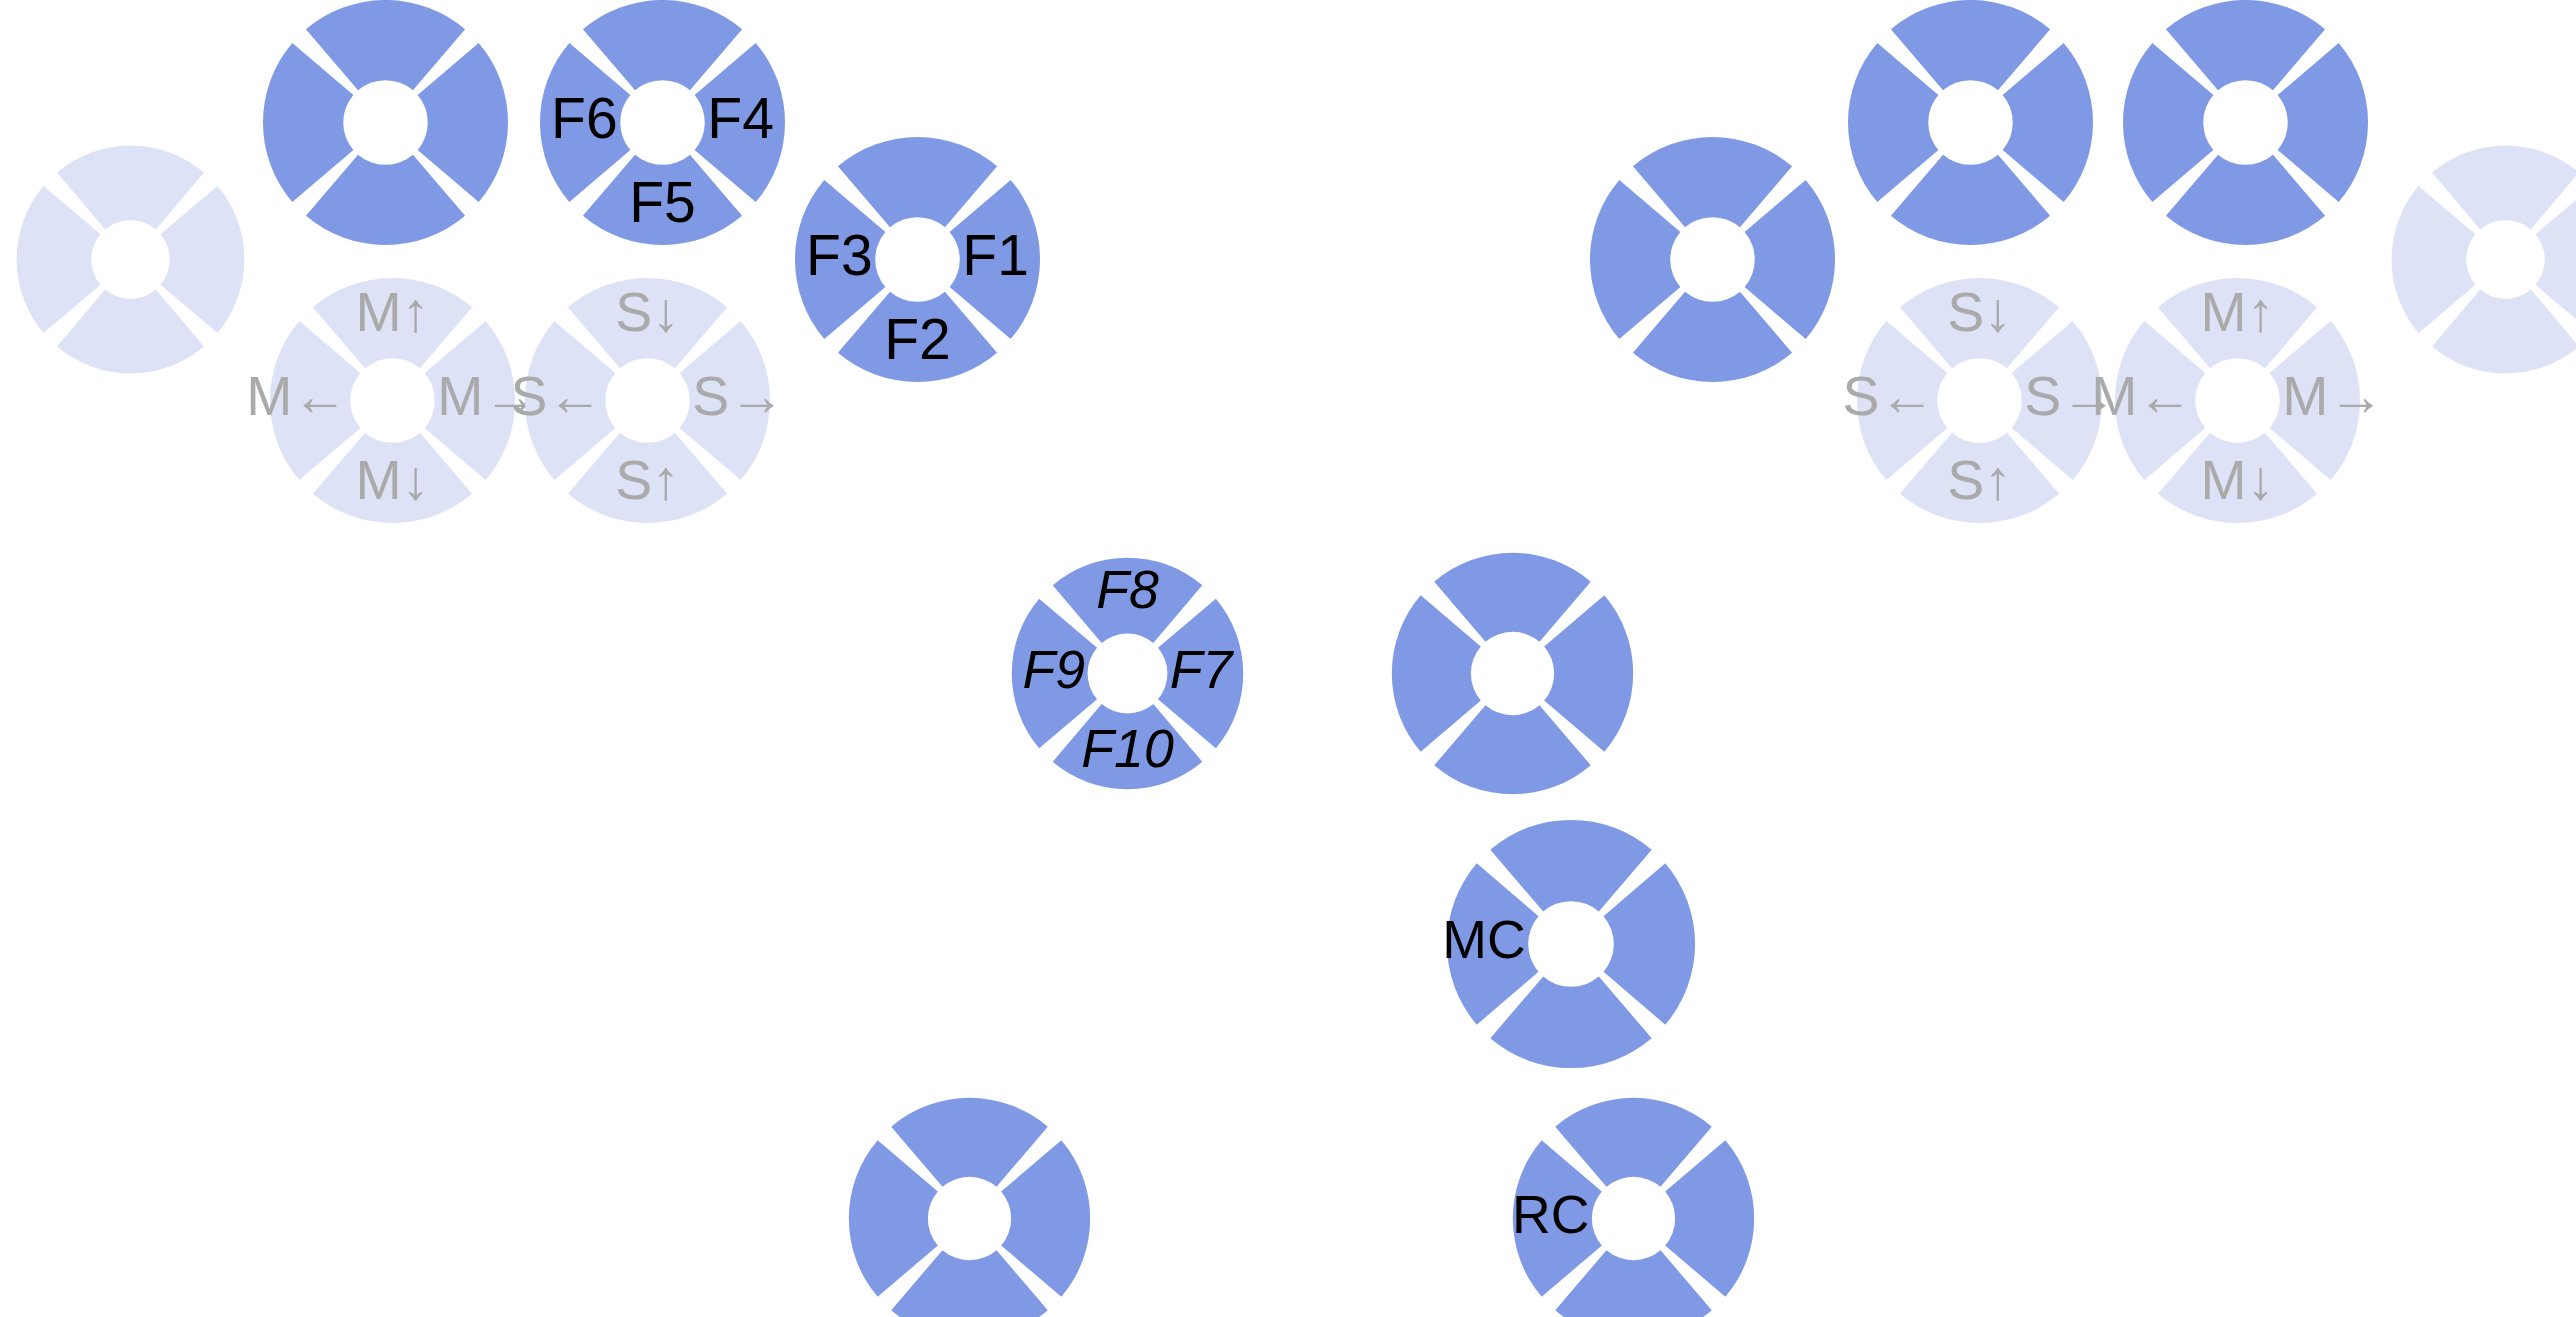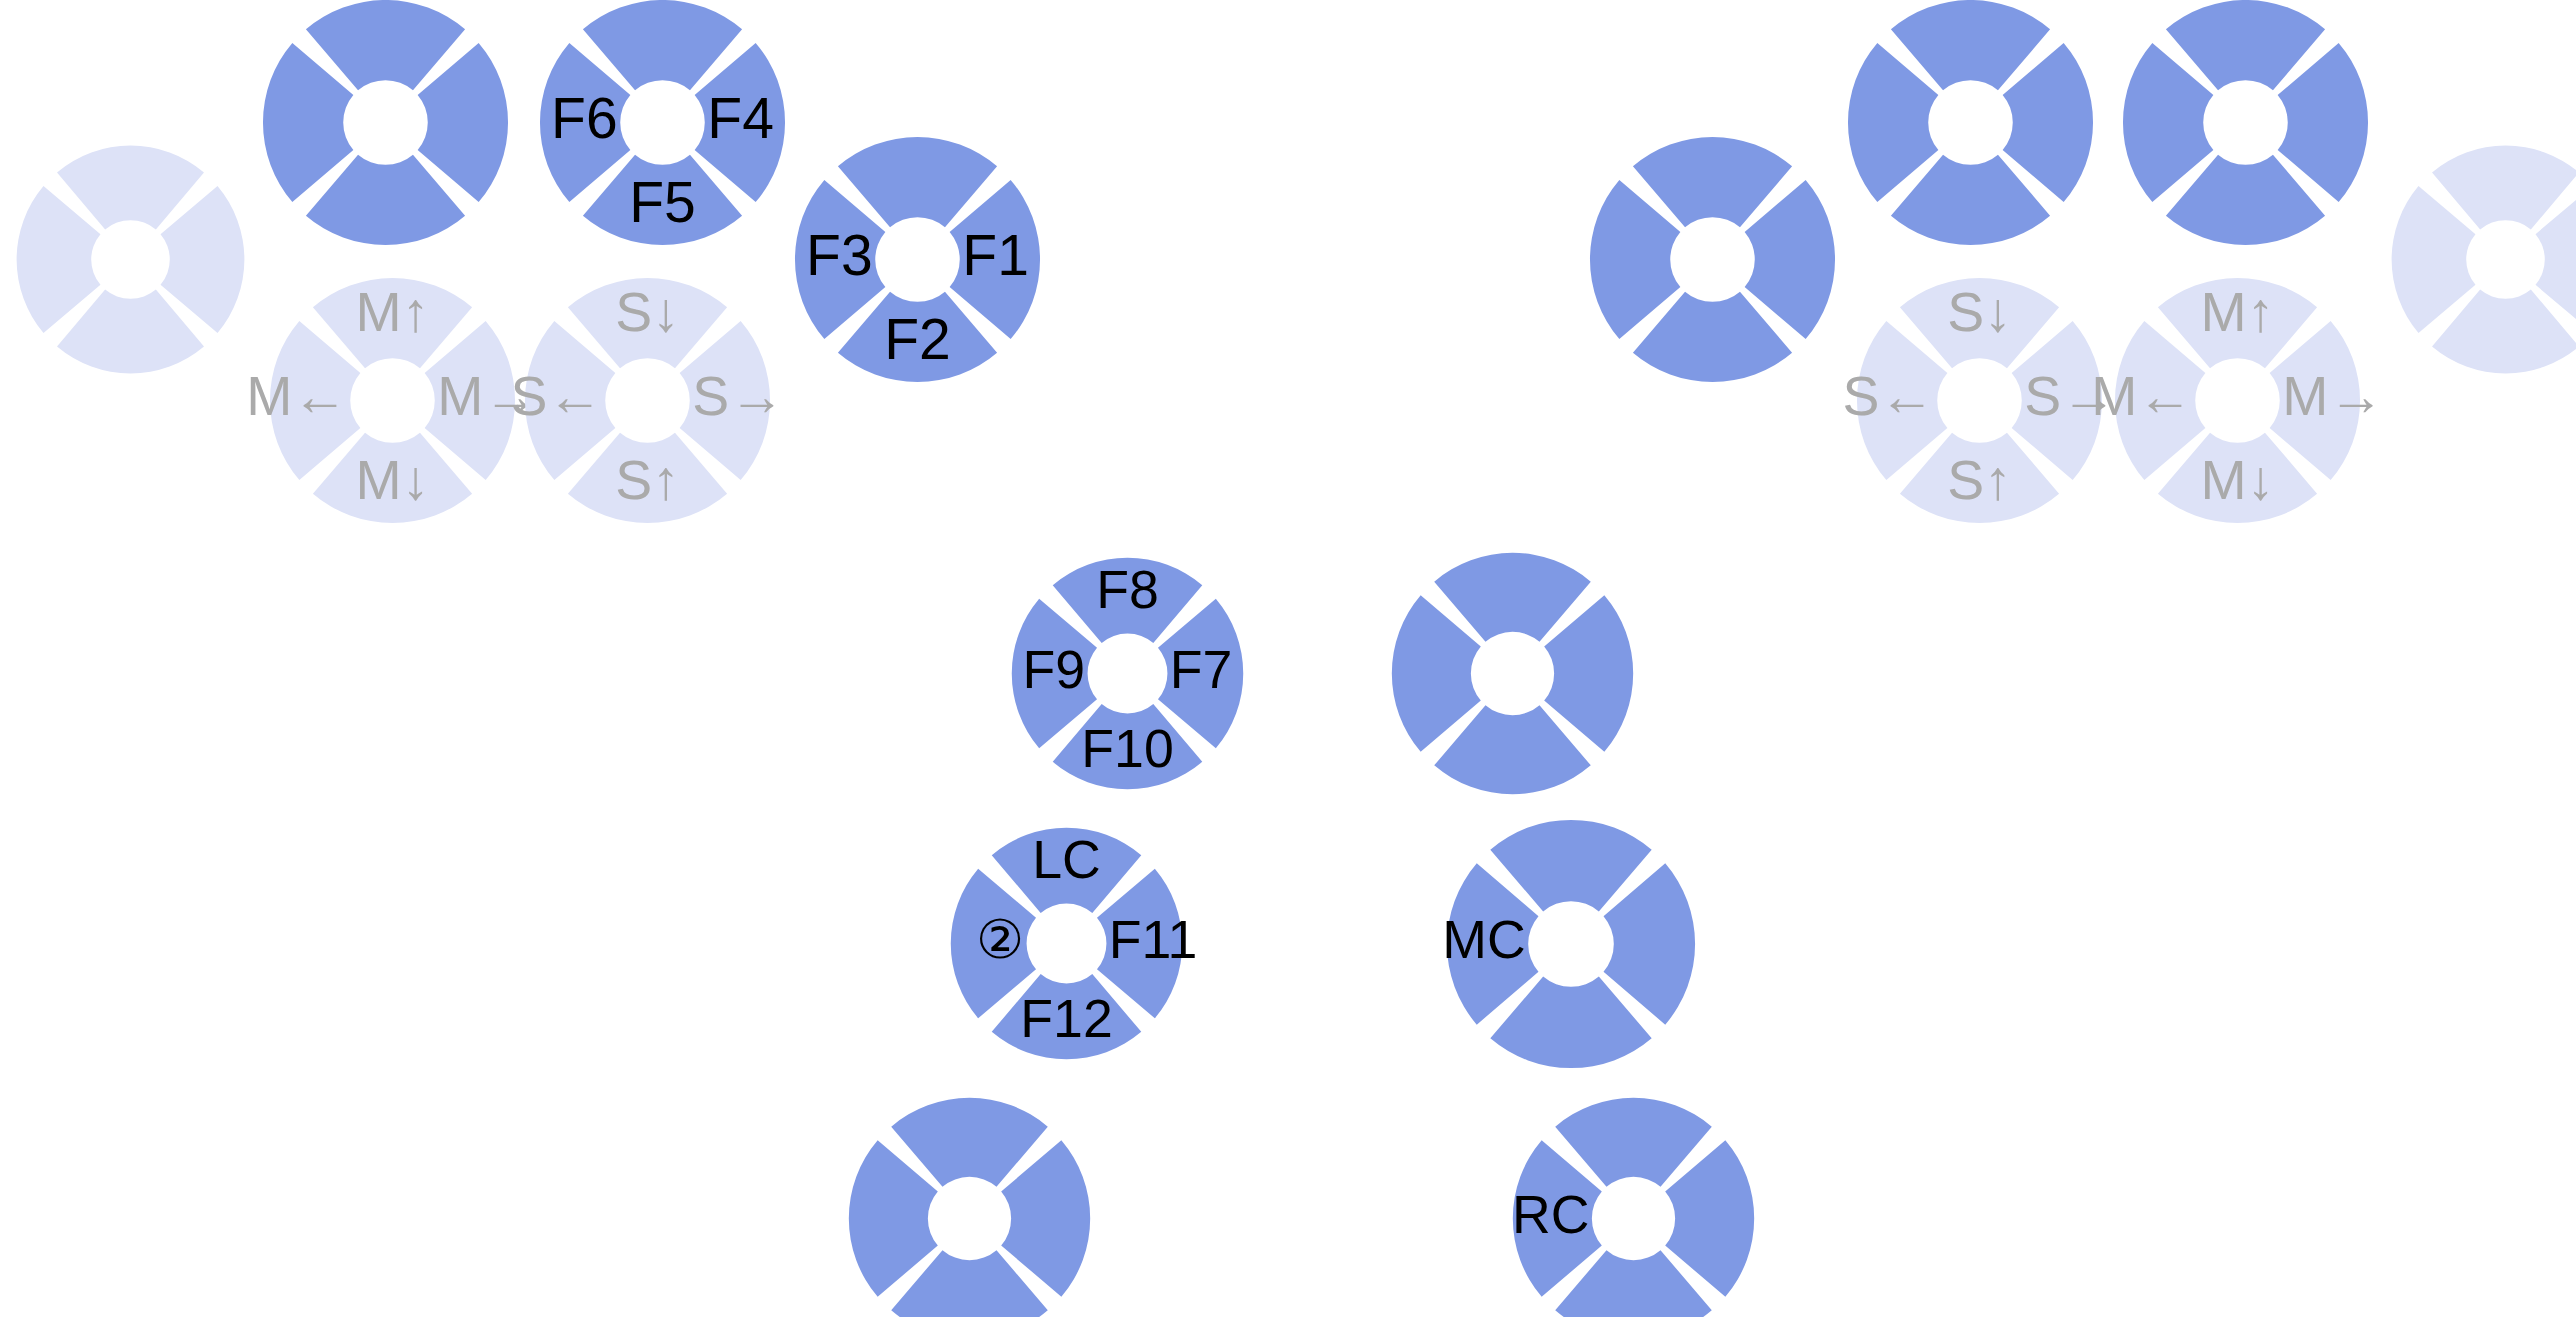--- a/index.html
+++ b/index.html
@@ -157,52 +157,40 @@
         <path d="M 121.02015741428698 107.2120010033765 A 124.70833333333333 124.70833333333333 0 0 1 283.034842585713 107.21200100337653 L 229.97503319207095 169.3161528461649 A 43.02437499999999 43.02437499999999 0 0 0 174.079966807929 169.31615284616487 Z" fill="#dde2f7"></path>
         <path d="M 296.84299899662346 121.02015741428697 A 124.70833333333333 124.70833333333333 0 0 1 296.84299899662346 283.03484258571297 L 234.73884715383505 229.97503319207095 A 43.02437499999999 43.02437499999999 0 0 0 234.73884715383505 174.079966807929 Z" fill="#dde2f7"></path>
         <path d="M 283.034842585713 296.8429989966234 A 124.70833333333333 124.70833333333333 0 0 1 121.02015741428698 296.84299899662346 L 174.079966807929 234.73884715383508 A 43.02437499999999 43.02437499999999 0 0 0 229.97503319207095 234.73884715383505 Z" fill="#dde2f7"></path>
         <path d="M 107.21200100337656 283.034842585713 A 124.70833333333333 124.70833333333333 0 0 1 107.2120010033765 121.02015741428698 L 169.31615284616487 174.079966807929 A 43.02437499999999 43.02437499999999 0 0 0 169.3161528461649 229.97503319207098 Z" fill="#dde2f7"></path>
         <text x="202.02749999999997" y="116.48381874999997" font-size="56.375" class="seg-label lbl-top faded">M↑</text>
         <text x="247.63333749999998" y="202.02749999999997" font-size="56.375" class="seg-label lbl-right faded">M→</text>
         <text x="202.02749999999997" y="287.57118125" font-size="56.375" class="seg-label lbl-bottom faded">M↓</text>
         <text x="156.42166249999997" y="202.02749999999997" font-size="56.375" class="seg-label lbl-left faded">M←</text>
       </svg>
     </div>
-    <div class="donut" style="left: 940px; top: 486px; width: 375px; height: 375px;">
+    <div class="donut" style="left: 940px; top: 486px; width: 375px; height: 375px; font-style: italic;">
       <svg viewBox="0 0 381.91499999999996 381.91499999999996" width="375" height="375">
         <path d="M 114.79688474313168 100.99041541516263 A 117.875 117.875 0 0 1 267.1181152568683 100.99041541516264 L 217.23291226361954 159.9188558182311 A 40.666875 40.666875 0 0 0 164.68208773638042 159.9188558182311 Z" fill="#7f99e4"></path>
         <path d="M 280.9245845848373 114.79688474313167 A 117.875 117.875 0 0 1 280.92458458483736 267.1181152568683 L 221.99614418176887 217.23291226361954 A 40.666875 40.666875 0 0 0 221.99614418176887 164.68208773638042 Z" fill="#7f99e4"></path>
         <path d="M 267.1181152568683 280.92458458483736 A 117.875 117.875 0 0 1 114.79688474313168 280.92458458483736 L 164.68208773638042 221.99614418176887 A 40.666875 40.666875 0 0 0 217.23291226361954 221.99614418176887 Z" fill="#7f99e4"></path>
         <path d="M 100.99041541516264 267.1181152568683 A 117.875 117.875 0 0 1 100.99041541516263 114.79688474313168 L 159.9188558182311 164.68208773638042 A 40.666875 40.666875 0 0 0 159.9188558182311 217.23291226361954 Z" fill="#7f99e4"></path>
         <text x="190.95749999999998" y="110.10114374999998" font-size="54.666666666666664" class="seg-label lbl-top">F8</text>
         <text x="234.06438749999998" y="190.95749999999998" font-size="54.666666666666664" class="seg-label lbl-right">F7</text>
         <text x="190.95749999999998" y="271.81385624999996" font-size="54.666666666666664" class="seg-label lbl-bottom">F10</text>
         <text x="147.85061249999998" y="190.95749999999998" font-size="54.666666666666664" class="seg-label lbl-left">F9</text>
       </svg>
     </div>
     <div class="donut" style="left: 1317px; top: 478px; width: 391px; height: 391px;">
       <svg viewBox="0 0 398.52 398.52" width="391" height="391">
         <path d="M 119.46418934098718 105.65642848015372 A 123 123 0 0 1 279.0558106590128 105.65642848015374 L 226.78955467735943 166.96676782565305 A 42.434999999999995 42.434999999999995 0 0 0 171.73044532264058 166.96676782565302 Z" fill="#7f99e4"></path>
         <path d="M 292.86357151984623 119.46418934098716 A 123 123 0 0 1 292.86357151984623 279.0558106590128 L 231.55323217434696 226.7895546773594 A 42.434999999999995 42.434999999999995 0 0 0 231.55323217434693 171.73044532264058 Z" fill="#7f99e4"></path>
         <path d="M 279.0558106590128 292.86357151984623 A 123 123 0 0 1 119.46418934098718 292.86357151984623 L 171.73044532264058 231.55323217434696 A 42.434999999999995 42.434999999999995 0 0 0 226.7895546773594 231.55323217434696 Z" fill="#7f99e4"></path>
         <path d="M 105.65642848015374 279.0558106590128 A 123 123 0 0 1 105.6564284801537 119.46418934098718 L 166.96676782565302 171.73044532264058 A 42.434999999999995 42.434999999999995 0 0 0 166.96676782565305 226.7895546773594 Z" fill="#7f99e4"></path>
       </svg>
     </div>
-    <div class="donut" style="left: 879px; top: 756px; width: 375px; height: 375px;">
-      <svg viewBox="0 0 381.91499999999996 381.91499999999996" width="375" height="375">
-        <path d="M 114.79688474313168 100.99041541516263 A 117.875 117.875 0 0 1 267.1181152568683 100.99041541516264 L 217.23291226361954 159.9188558182311 A 40.666875 40.666875 0 0 0 164.68208773638042 159.9188558182311 Z" fill="#7f99e4"></path>
-        <path d="M 280.9245845848373 114.79688474313167 A 117.875 117.875 0 0 1 280.92458458483736 267.1181152568683 L 221.99614418176887 217.23291226361954 A 40.666875 40.666875 0 0 0 221.99614418176887 164.68208773638042 Z" fill="#7f99e4"></path>
-        <path d="M 267.1181152568683 280.92458458483736 A 117.875 117.875 0 0 1 114.79688474313168 280.92458458483736 L 164.68208773638042 221.99614418176887 A 40.666875 40.666875 0 0 0 217.23291226361954 221.99614418176887 Z" fill="#7f99e4"></path>
-        <path d="M 100.99041541516264 267.1181152568683 A 117.875 117.875 0 0 1 100.99041541516263 114.79688474313168 L 159.9188558182311 164.68208773638042 A 40.666875 40.666875 0 0 0 159.9188558182311 217.23291226361954 Z" fill="#7f99e4"></path>
-        <text x="190.95749999999998" y="110.10114374999998" font-size="54.666666666666664" class="seg-label lbl-top">LC</text>
-        <text x="234.06438749999998" y="190.95749999999998" font-size="54.666666666666664" class="seg-label lbl-right">F11</text>
-        <text x="190.95749999999998" y="271.81385624999996" font-size="54.666666666666664" class="seg-label lbl-bottom">F12</text>
-        <text x="147.85061249999998" y="190.95749999999998" font-size="54.666666666666664" class="seg-label lbl-left">②</text>
-      </svg>
-    </div>
     <div class="donut" style="left: 1370px; top: 743px; width: 402px; height: 402px; text-align: center;">
       <svg viewBox="0 0 409.59 409.59" width="402" height="402">
         <path d="M 122.57621887642698 108.76768283626214 A 126.41666666666666 126.41666666666666 0 0 1 287.01378112357304 108.76768283626217 L 233.1604794876327 171.66557557851044 A 43.613749999999996 43.613749999999996 0 0 0 176.4295205123673 171.6655755785104 Z" fill="#7f99e4"></path>
         <path d="M 300.8223171637378 122.57621887642695 A 126.41666666666666 126.41666666666666 0 0 1 300.8223171637378 287.01378112357304 L 237.92442442148953 233.1604794876327 A 43.613749999999996 43.613749999999996 0 0 0 237.92442442148953 176.42952051236728 Z" fill="#7f99e4"></path>
         <path d="M 287.01378112357304 300.8223171637378 A 126.41666666666666 126.41666666666666 0 0 1 122.57621887642698 300.8223171637378 L 176.4295205123673 237.92442442148956 A 43.613749999999996 43.613749999999996 0 0 0 233.1604794876327 237.92442442148953 Z" fill="#7f99e4"></path>
         <path d="M 108.7676828362622 287.01378112357304 A 126.41666666666666 126.41666666666666 0 0 1 108.76768283626218 122.57621887642694 L 171.66557557851044 176.42952051236728 A 43.613749999999996 43.613749999999996 0 0 0 171.66557557851044 233.1604794876327 Z" fill="#7f99e4"></path>
         <text x="158.564425" y="204.795" font-size="54.666666666666664" class="seg-label lbl-left">MC</text>
       </svg>
     </div>
     <div class="donut" style="left: 774px; top: 1023px; width: 391px; height: 391px;">

